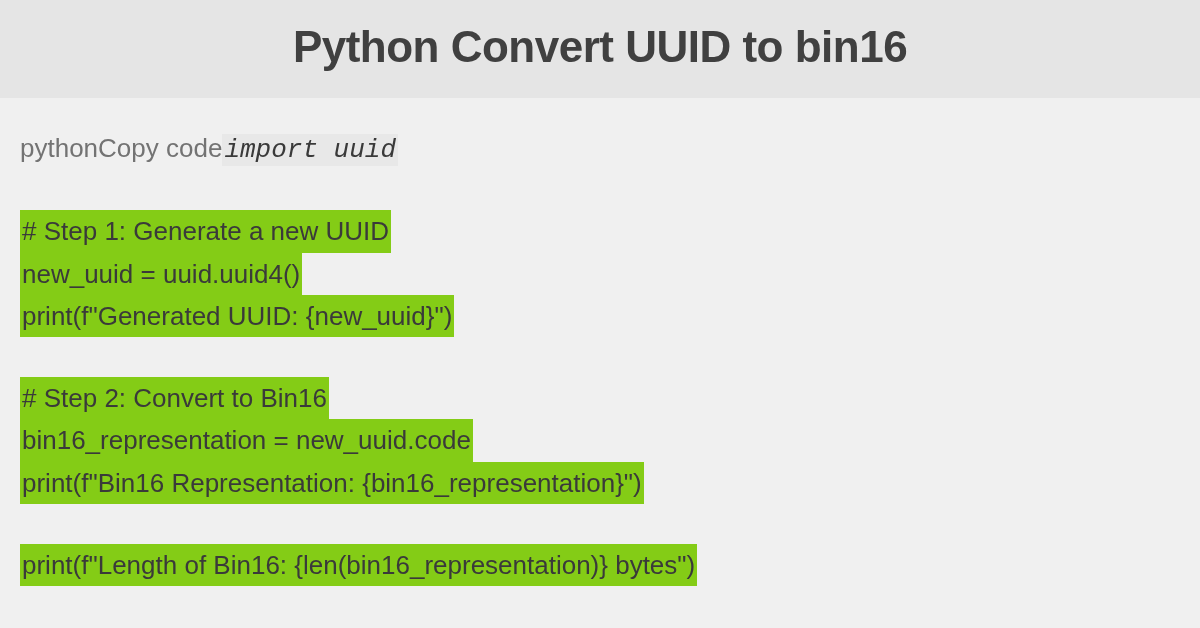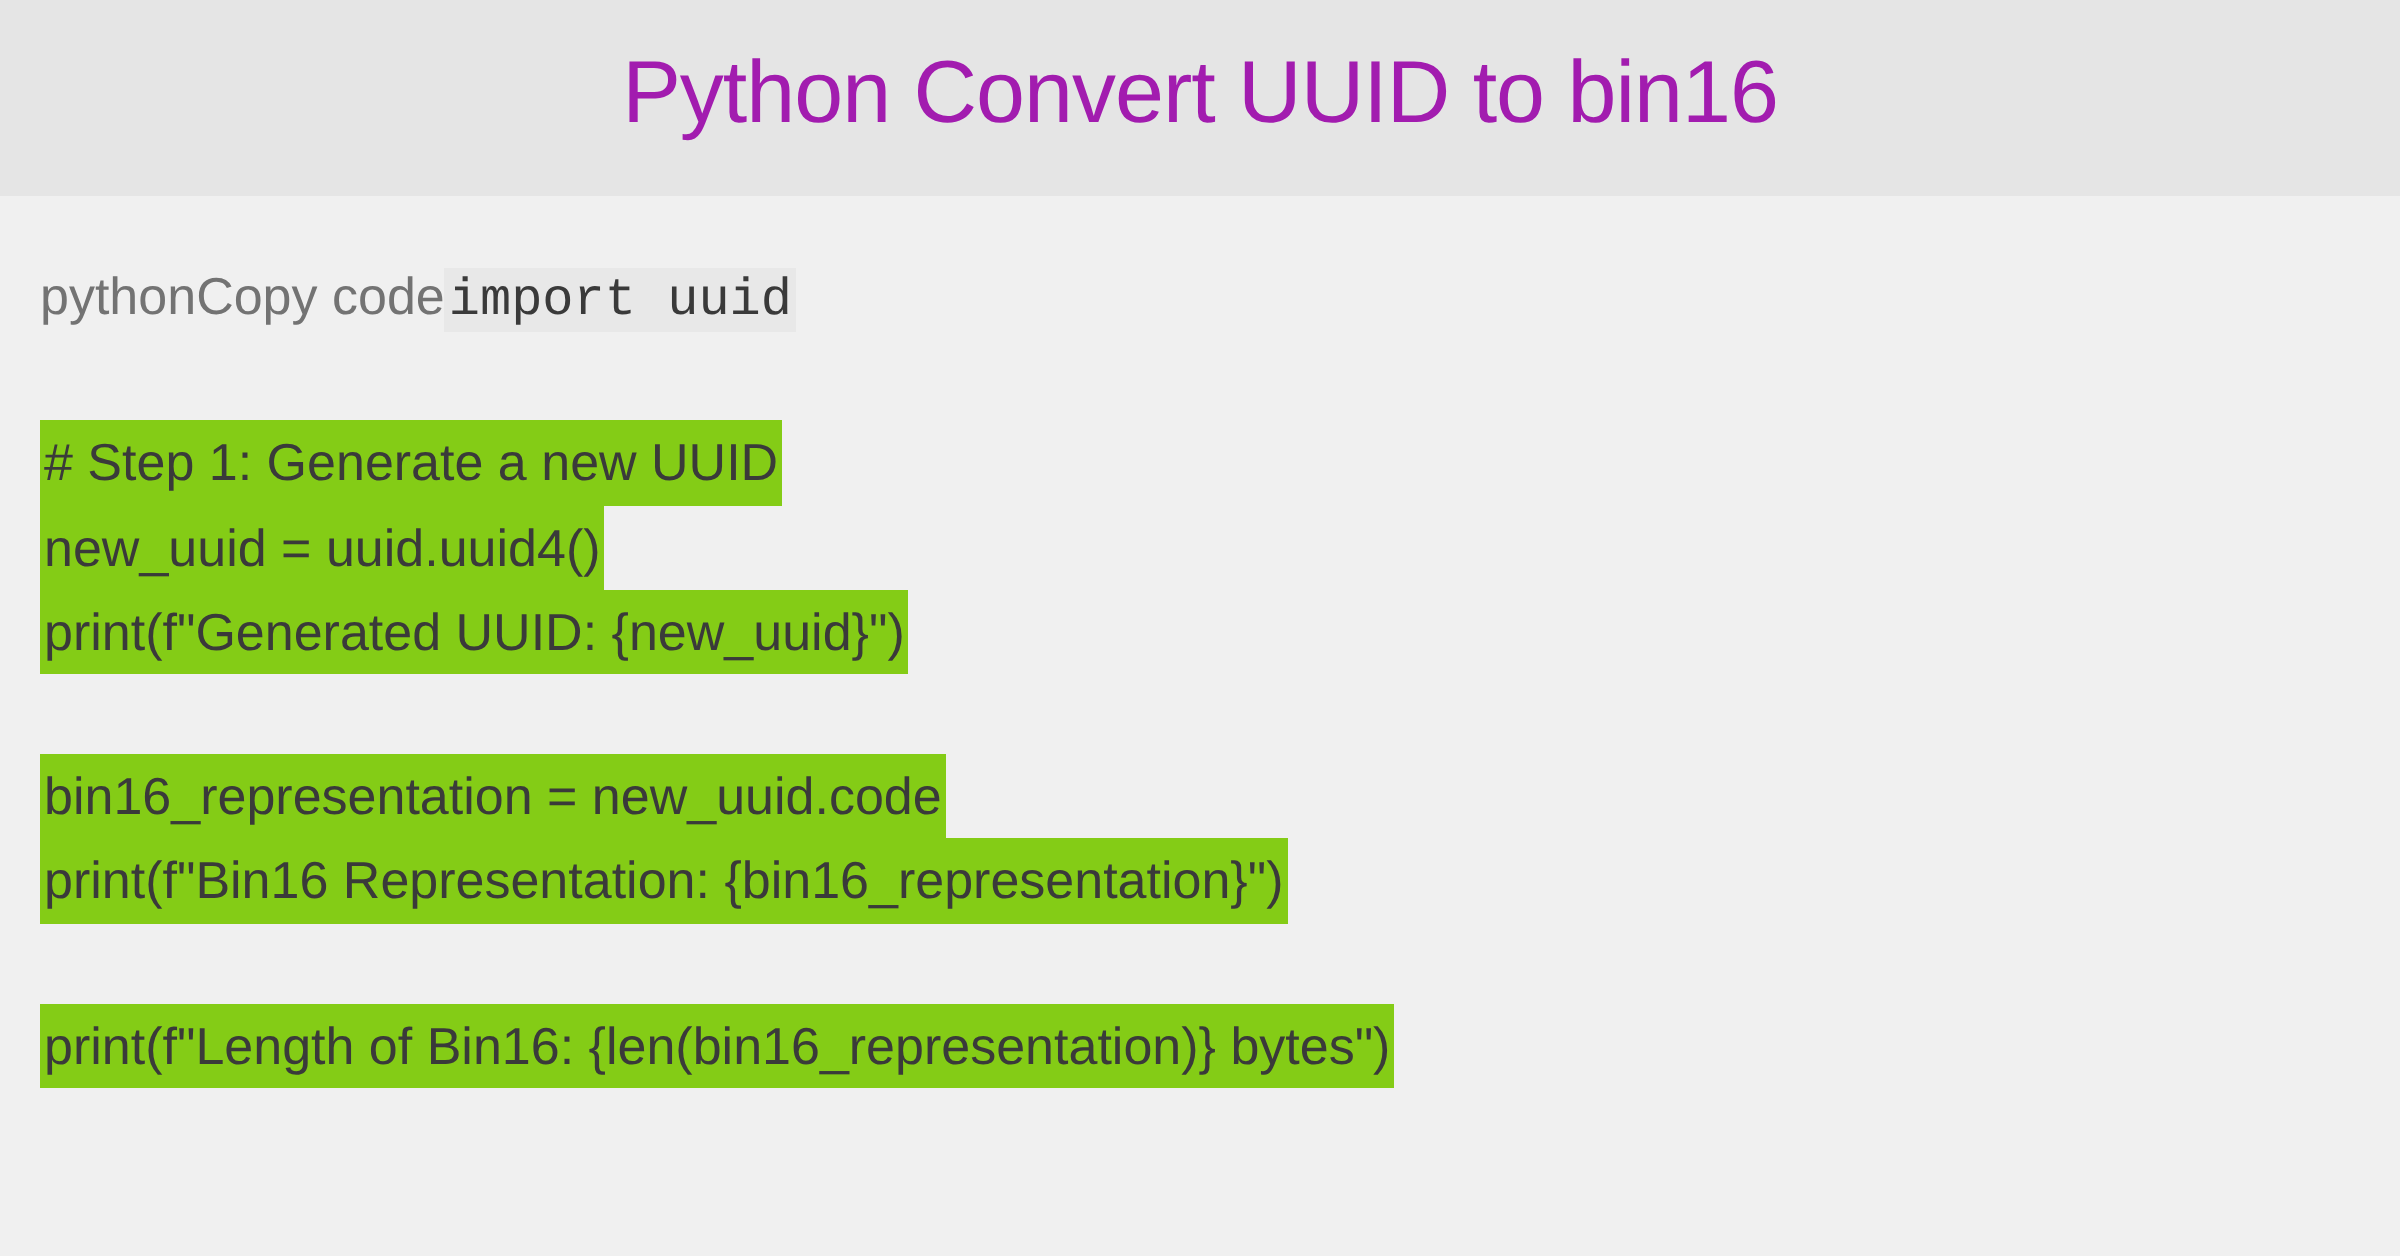--- a/index.html
+++ b/index.html
@@ -14,43 +14,44 @@
       font-family: Arial, Helvetica, sans-serif;
       overflow: hidden;
     }
     .header {
       background: #e5e5e5;
       padding: 22px 40px 26px 40px;
       text-align: center;
     }
     .title {
       font-family: Arial, Helvetica, sans-serif;
-      font-weight: 400;
+      font-weight: 700;
       font-size: 44px;
-      color: #a21caf;
+      color: #404040;
       letter-spacing: -0.5px;
     }
     .content {
       padding: 30px 20px 20px 20px;
     }
     .code-line {
       font-size: 26px;
       line-height: 1.55;
       color: #3a3a3a;
       white-space: pre;
     }
     .label-text {
       font-family: Arial, Helvetica, sans-serif;
       color: #737373;
     }
     .code-text {
       font-family: "Courier New", Courier, monospace;
       background: #e8e8e8;
       color: #3a3a3a;
       padding: 1px 2px;
+      font-style: italic;
     }
     .code-only {
       font-family: Liberation Sans, sans-serif;
       background: #84cc16;
       color: #3a3a3a;
       padding: 1px 2px;
       display: inline-block;
     }
     .blank-line {
       height: 40px;
@@ -63,17 +64,18 @@
   <h1 class="title">Python Convert UUID to bin16</h1>
 </div>
 
 <div class="content">
   <div class="code-line"><span class="label-text">pythonCopy code</span><span class="code-text">import uuid</span></div>
   <div class="blank-line"></div>
   <div class="code-line"><span class="code-only"># Step 1: Generate a new UUID</span></div>
   <div class="code-line"><span class="code-only">new_uuid = uuid.uuid4()</span></div>
   <div class="code-line"><span class="code-only">print(f"Generated UUID: {new_uuid}")</span></div>
   <div class="blank-line"></div>
+  <div class="code-line"><span class="code-only"># Step 2: Convert to Bin16</span></div>
   <div class="code-line"><span class="code-only">bin16_representation = new_uuid.code</span></div>
   <div class="code-line"><span class="code-only">print(f"Bin16 Representation: {bin16_representation}")</span></div>
   <div class="blank-line"></div>
   <div class="code-line"><span class="code-only">print(f"Length of Bin16: {len(bin16_representation)} bytes")</span></div>
 </div>
 
 </body></html>

